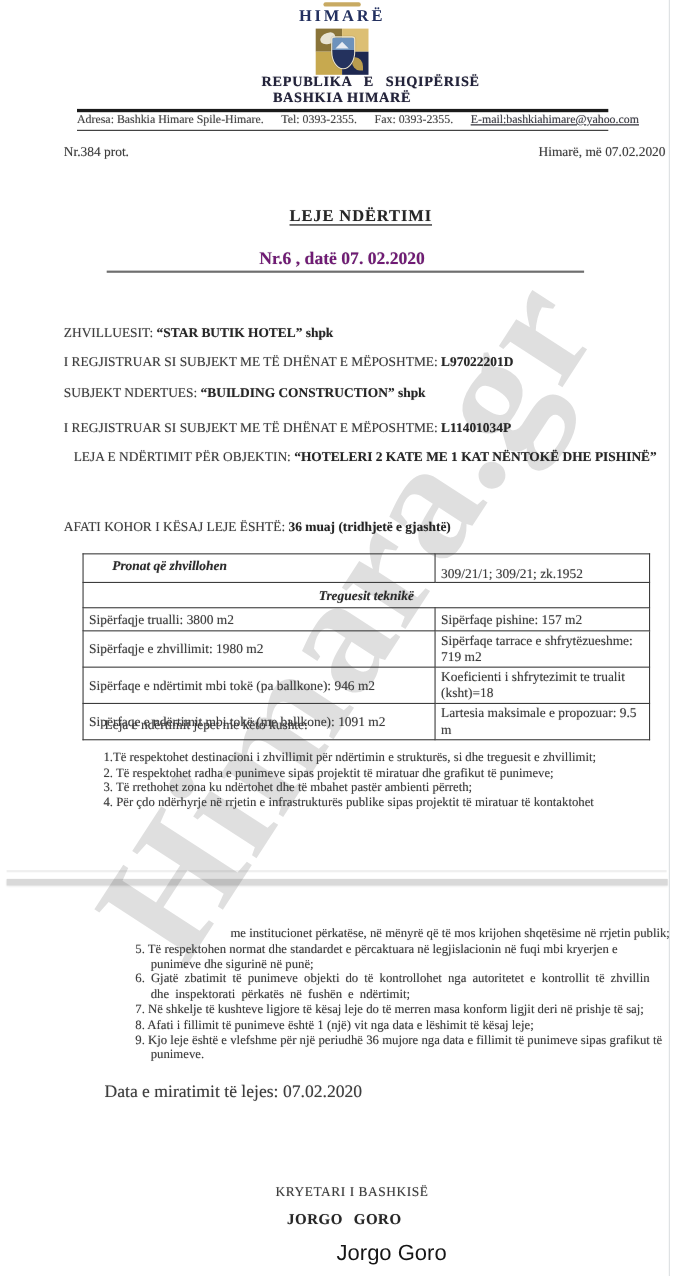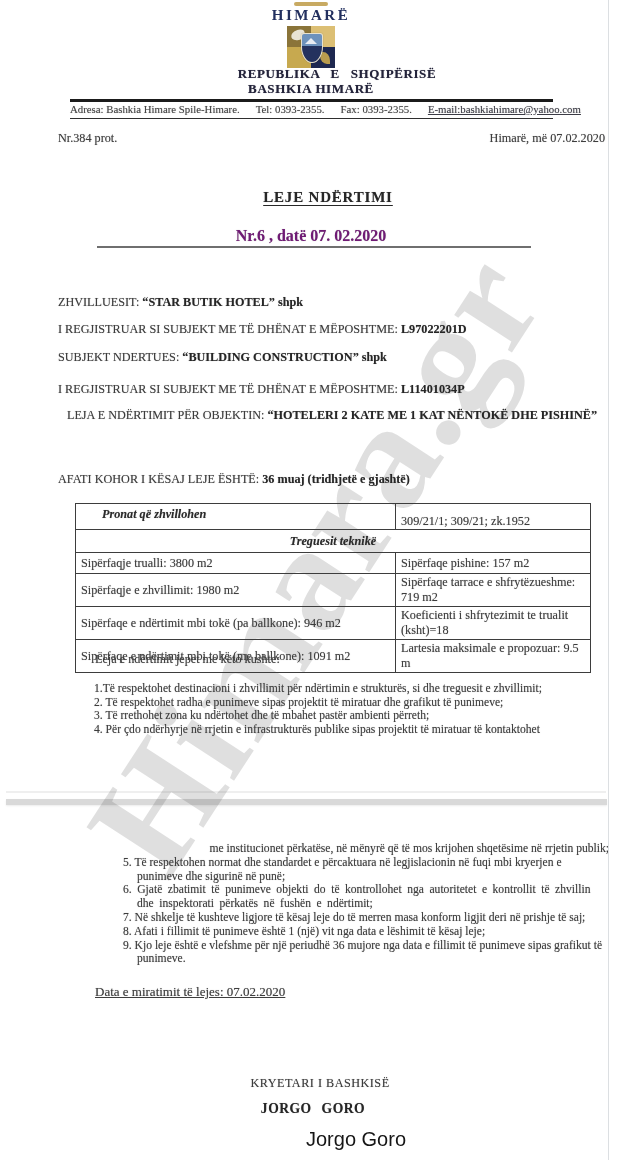--- a/index.html
+++ b/index.html
@@ -86,21 +86,21 @@
 
   .cond-intro{position:absolute;left:95px;top:652px;font-size:12.2px;}
   .cond-list{position:absolute;left:94px;top:682px;width:520px;font-size:11.6px;line-height:13.7px;}
   .cond-list .item{white-space:nowrap;}
 
   .cond-list2{position:absolute;left:95px;top:842px;width:514px;font-size:11.6px;line-height:13.8px;}
   .cond-list2 .cont{padding-left:17px;text-align:right;}
   .cond-list2 .item{padding-left:14px;text-indent:-14px;margin-left:28px;}
   .cond-list2 .item.justified{word-spacing:2.6px;}
 
-  .approval{position:absolute;left:95px;top:984px;font-size:13px;text-decoration:underline;}
+  .approval{position:absolute;left:95px;top:984px;font-size:16px;}
 
   .sig-title{position:absolute;left:0;top:1076px;width:640px;text-align:center;font-size:12.2px;
              letter-spacing:0.5px;}
   .sig-name{position:absolute;left:0;top:1101px;width:626px;text-align:center;font-size:13.6px;
             font-weight:bold;color:#262626;word-spacing:6px;letter-spacing:0.5px;}
   .caption{position:absolute;left:100px;top:1128px;width:512px;text-align:center;font-size:20px;
            font-family:"Liberation Sans","DejaVu Sans",sans-serif;color:#161616;text-shadow:none;}
 </style>
 </head>
 <body>

